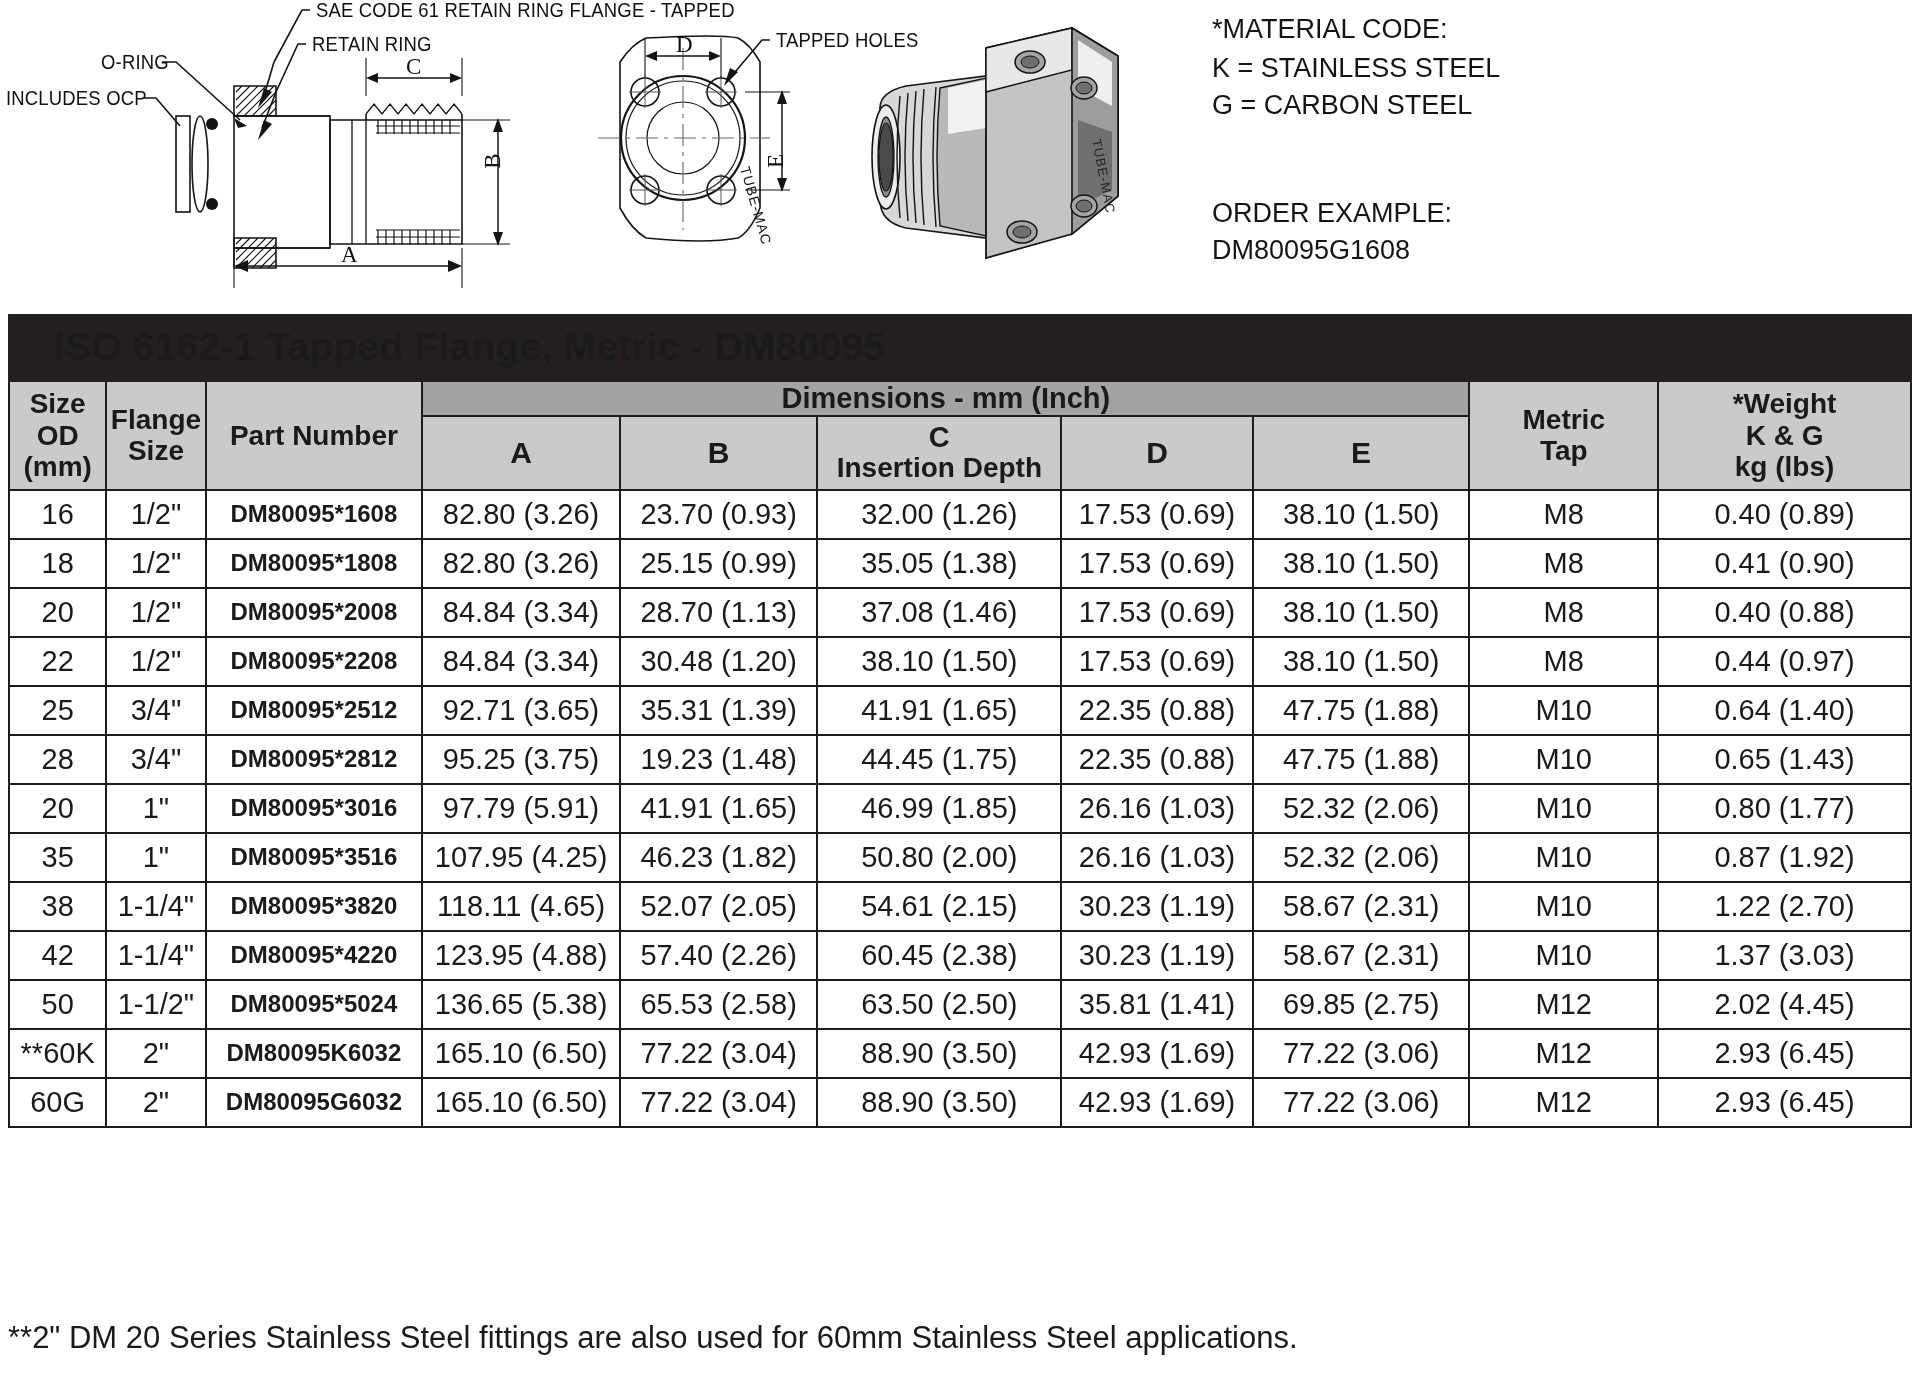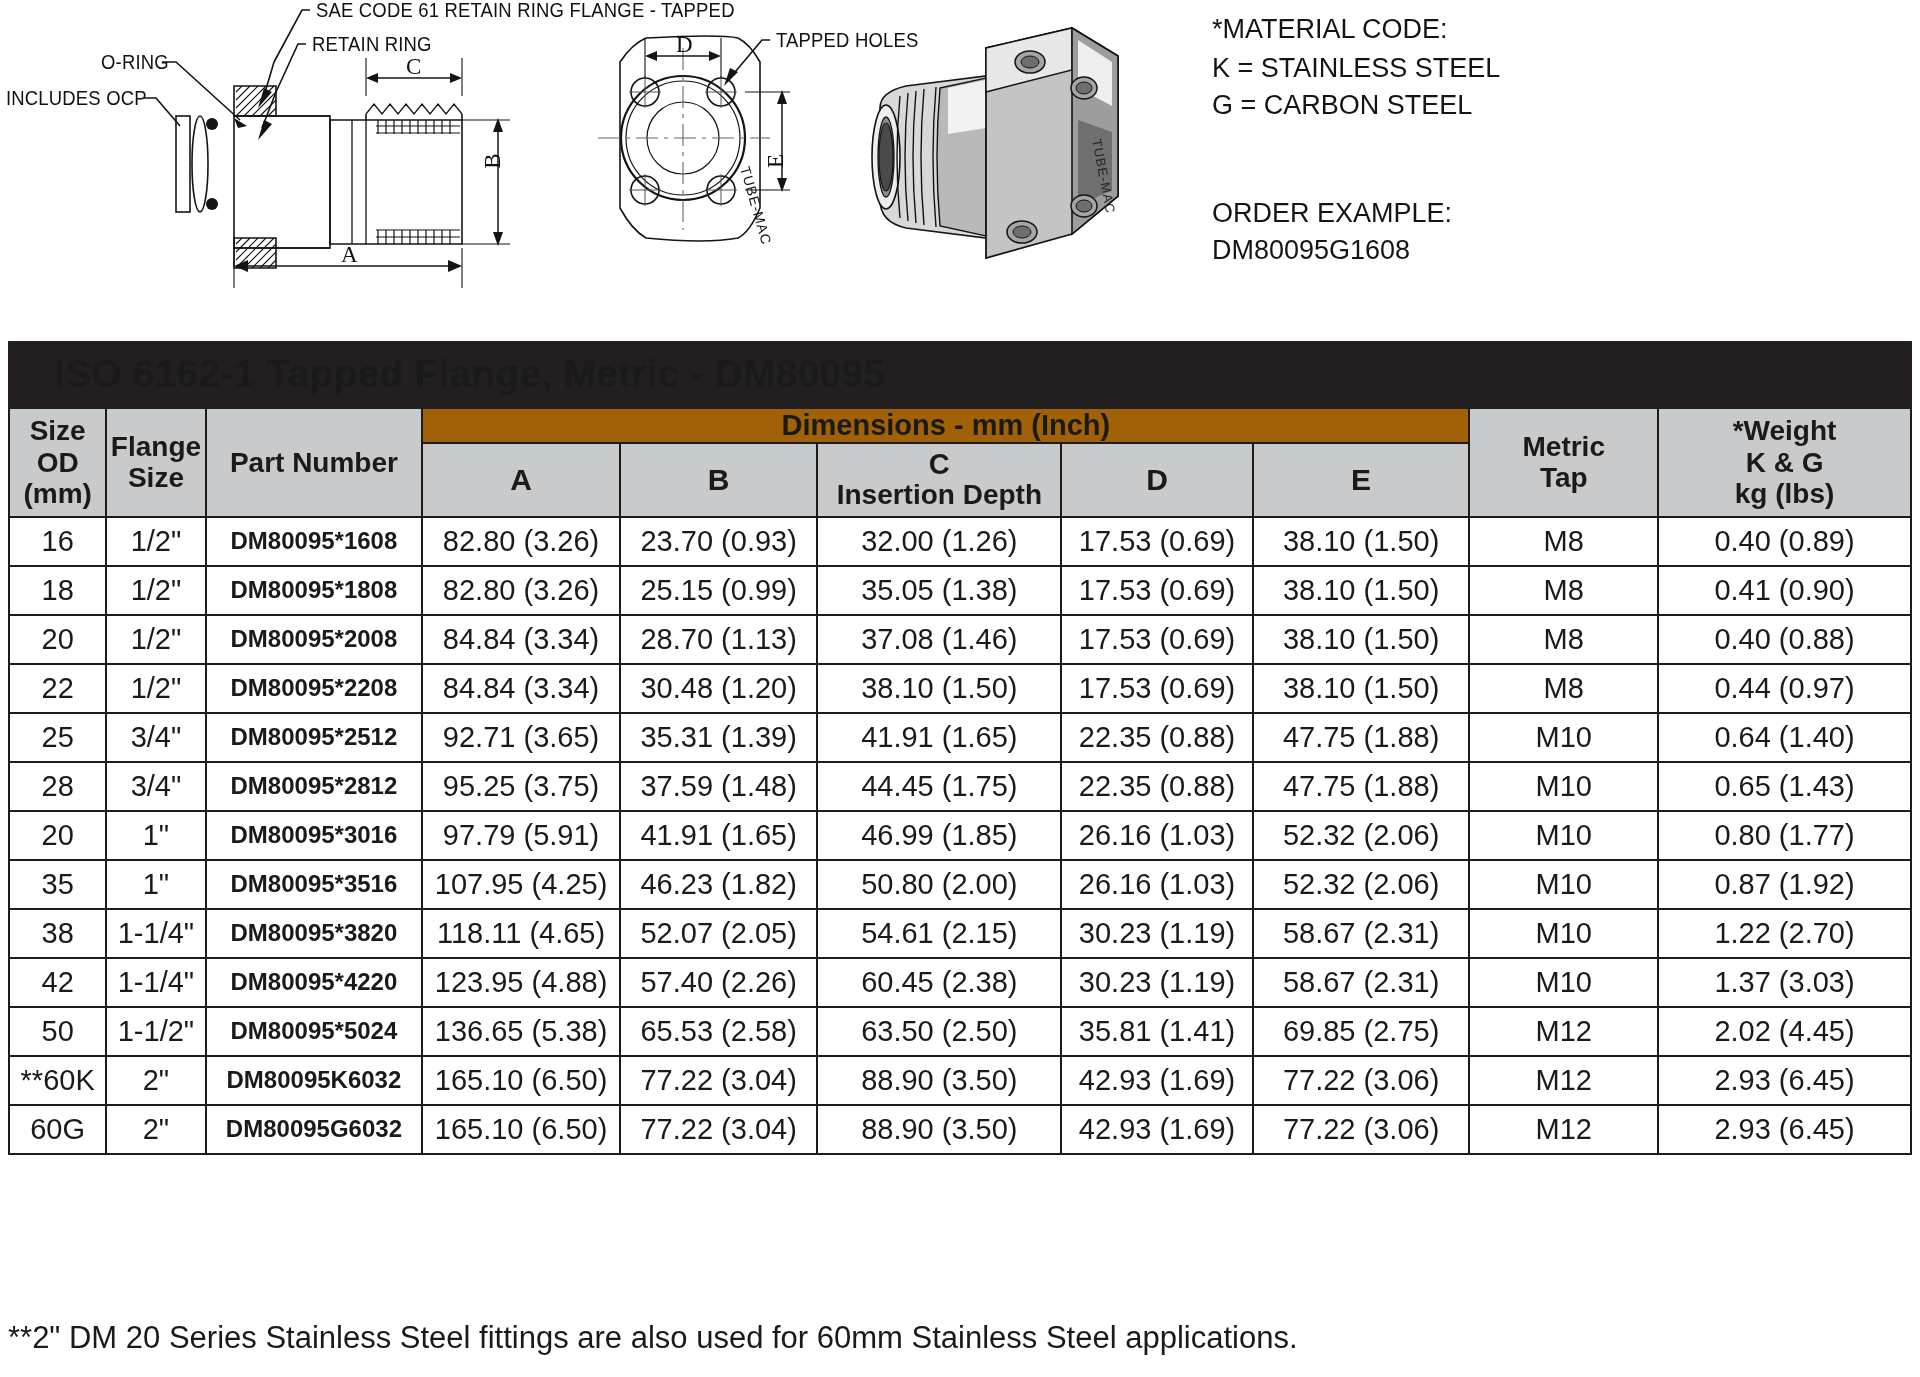--- a/index.html
+++ b/index.html
@@ -56,21 +56,20 @@
   #table-wrap {
     position: absolute;
     left: 8px; top: 314px;
     width: 1904px;
   }
   table.spec {
     border-collapse: collapse;
     width: 1904px;
     table-layout: fixed;
     font-family: "Liberation Sans Narrow", "Liberation Sans", sans-serif;
-    margin-top: 27px;
   }
   table.spec td, table.spec th {
     border: 2px solid #1c1c1c;
     padding: 0;
     text-align: center;
     vertical-align: middle;
     color: #1a1a1a;
   }
   .title-bar {
     background: #231f20;
@@ -86,21 +85,21 @@
   .hd {
     background: #c8cacc;
     font-weight: bold;
     font-size: 28px;
     line-height: 1.12;
     padding: 5px 2px !important;
   }
   .hd.sub { font-size: 30px; }
   .hd.csub { font-size: 29px; line-height: 1.08; }
   .hd.csub .small { font-size: 28px; display:block; }
-  .dimhdr { font-size: 29px; font-weight: bold; background:#a16207; }
+  .dimhdr { font-size: 29px; font-weight: bold; background:#a3a3a3; }
 
   .cell {
     font-size: 29px;
     height: 49px;
     background: #ffffff;
     font-family: "Liberation Sans Narrow", "Liberation Sans", sans-serif;
   }
   .cell.pn { font-weight: bold; font-size: 24px; }
 
   #footnote {
@@ -390,21 +389,21 @@
           <td class="cell">22.35 (0.88)</td>
           <td class="cell">47.75 (1.88)</td>
           <td class="cell">M10</td>
           <td class="cell">0.64 (1.40)</td>
         </tr>
         <tr>
           <td class="cell">28</td>
           <td class="cell">3/4"</td>
           <td class="cell pn">DM80095*2812</td>
           <td class="cell">95.25 (3.75)</td>
-          <td class="cell">37.59 (1.48)</td>
+          <td class="cell">19.23 (1.48)</td>
           <td class="cell">44.45 (1.75)</td>
           <td class="cell">22.35 (0.88)</td>
           <td class="cell">47.75 (1.88)</td>
           <td class="cell">M10</td>
           <td class="cell">0.65 (1.43)</td>
         </tr>
         <tr>
           <td class="cell">20</td>
           <td class="cell">1"</td>
           <td class="cell pn">DM80095*3016</td>

